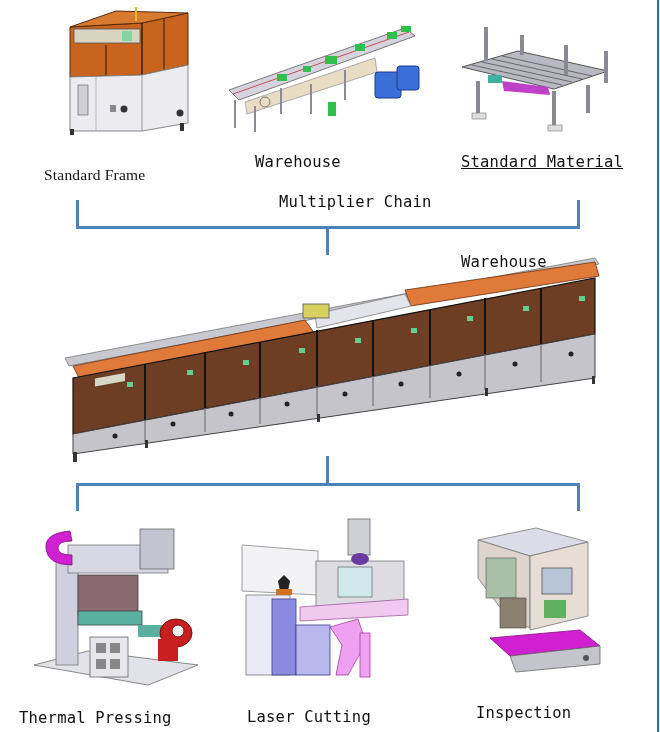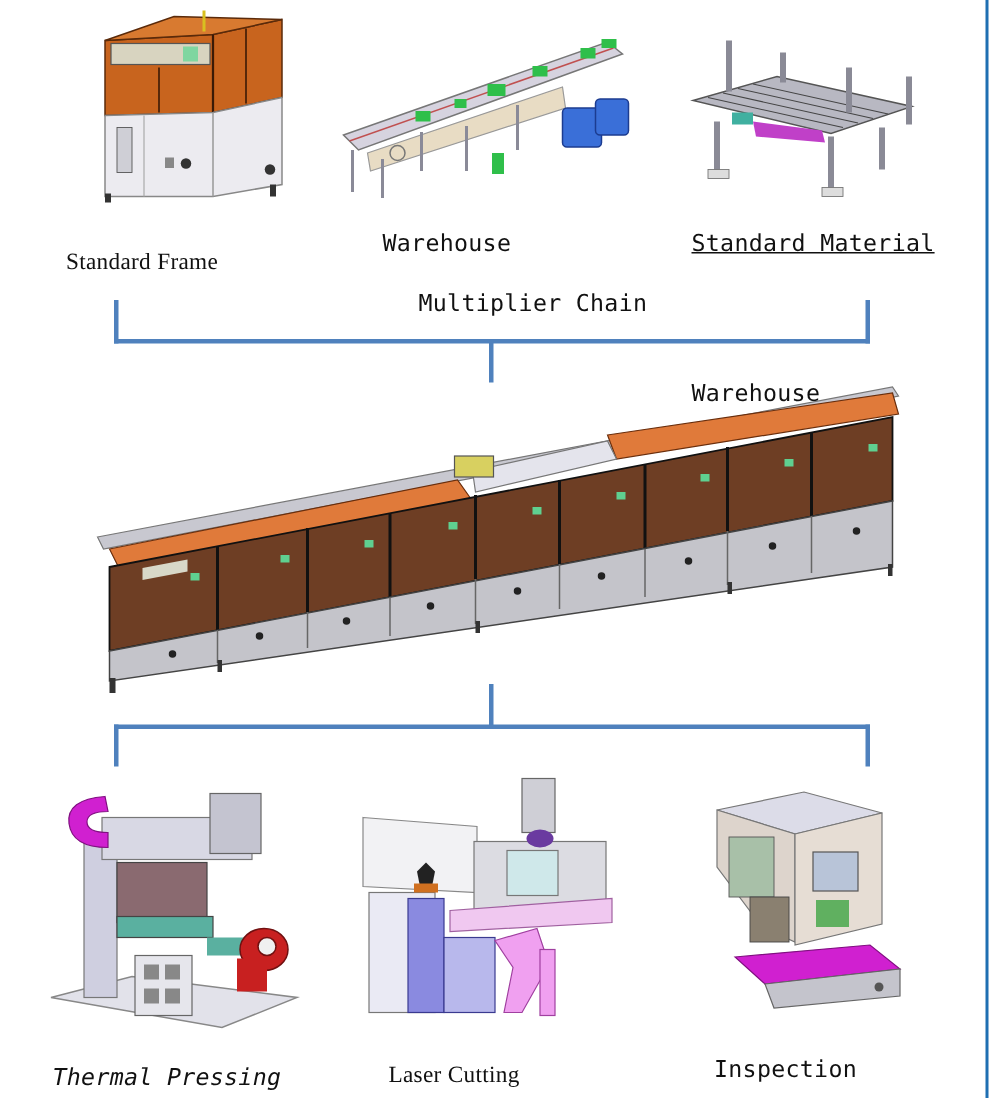--- a/index.html
+++ b/index.html
@@ -222,15 +222,15 @@
     <rect x="72" y="50" width="30" height="26" fill="#b8c4d8" stroke="#555" stroke-width="0.8"></rect>
     <rect x="16" y="40" width="30" height="40" fill="#a8c0a8" stroke="#555" stroke-width="0.6"></rect>
     <rect x="30" y="80" width="26" height="30" fill="#8a8070" stroke="#444" stroke-width="0.6"></rect>
     <rect x="74" y="82" width="22" height="18" fill="#60b060"></rect>
     <polygon points="20,120 110,112 130,128 40,138" fill="#d020d0" stroke="#801080" stroke-width="0.8"></polygon>
     <polygon points="40,138 130,128 130,146 46,154" fill="#c4c4cc" stroke="#666" stroke-width="0.8"></polygon>
     <circle cx="116" cy="140" r="3" fill="#555"></circle>
   </svg>
 </div>
 
-<div class="label" style="left:35px; top:709px;font-style:italic;">Thermal Pressing</div>
-<div class="label" style="left:259px; top:708px;font-family:Liberation Serif, serif;">Laser Cutting</div>
+<div class="label" style="left:19px; top:709px;">Thermal Pressing</div>
+<div class="label" style="left:247px; top:708px;">Laser Cutting</div>
 <div class="label" style="left:476px; top:704px;">Inspection</div>
 
 </body></html>

